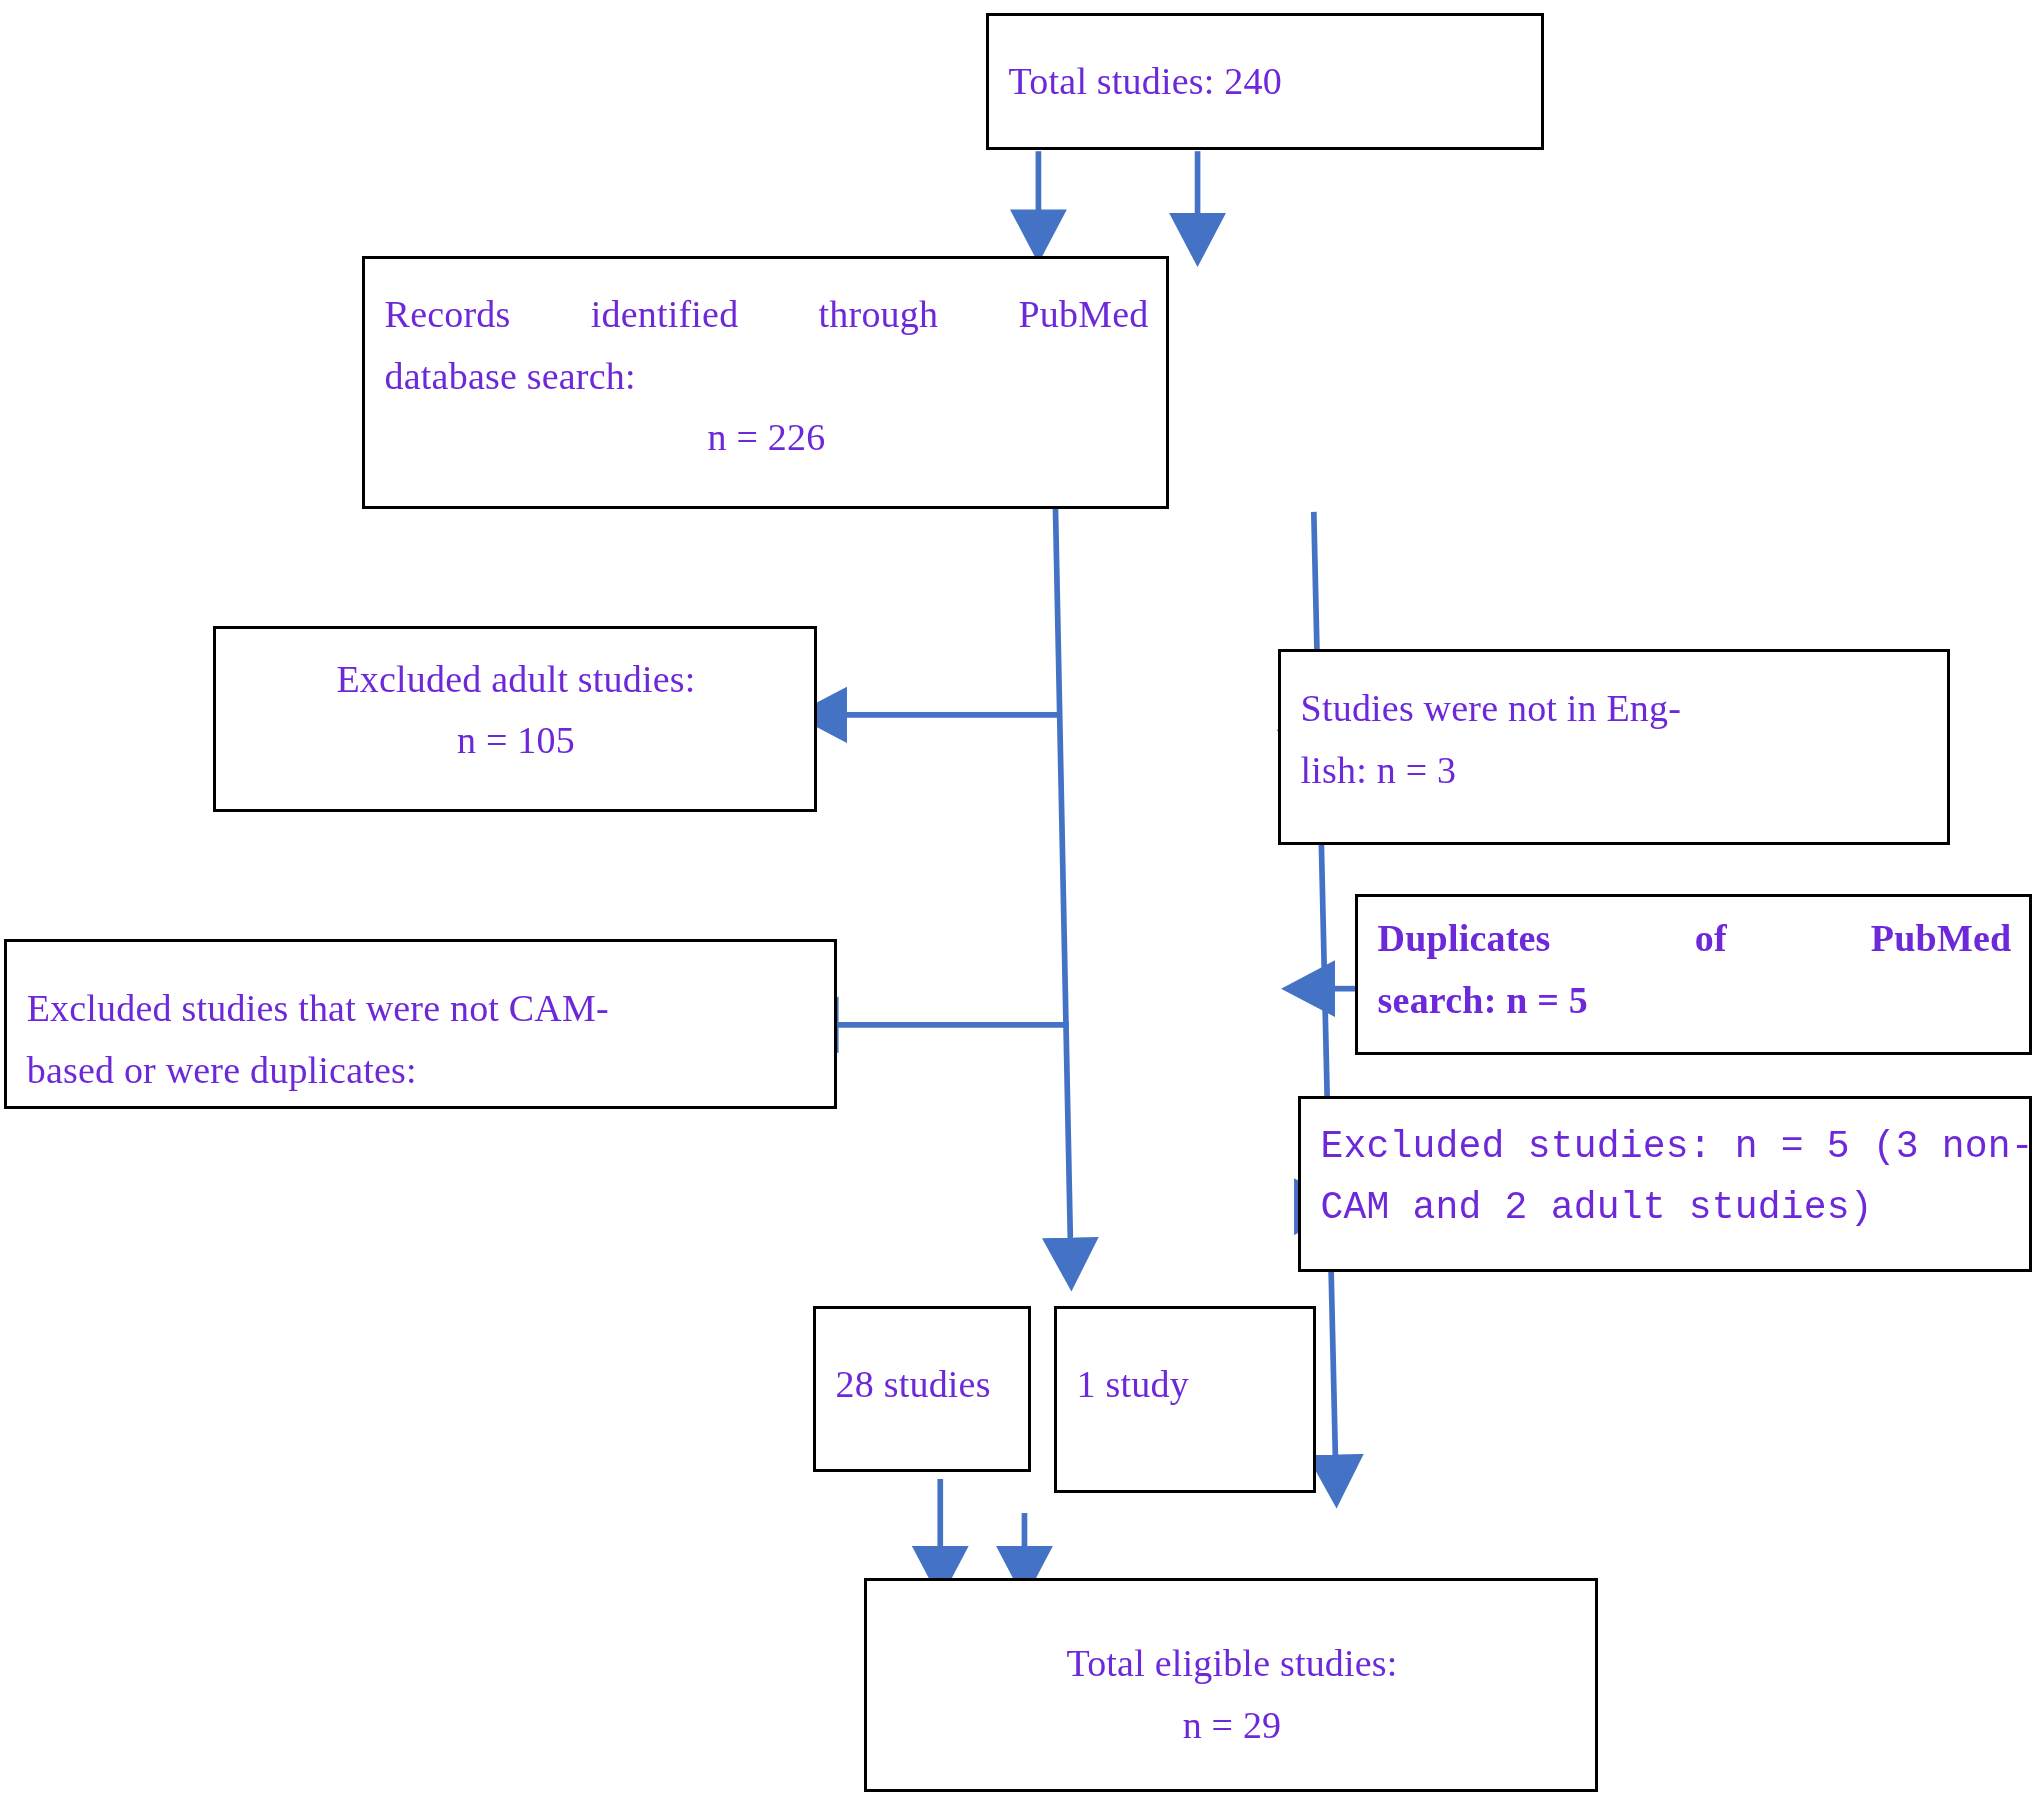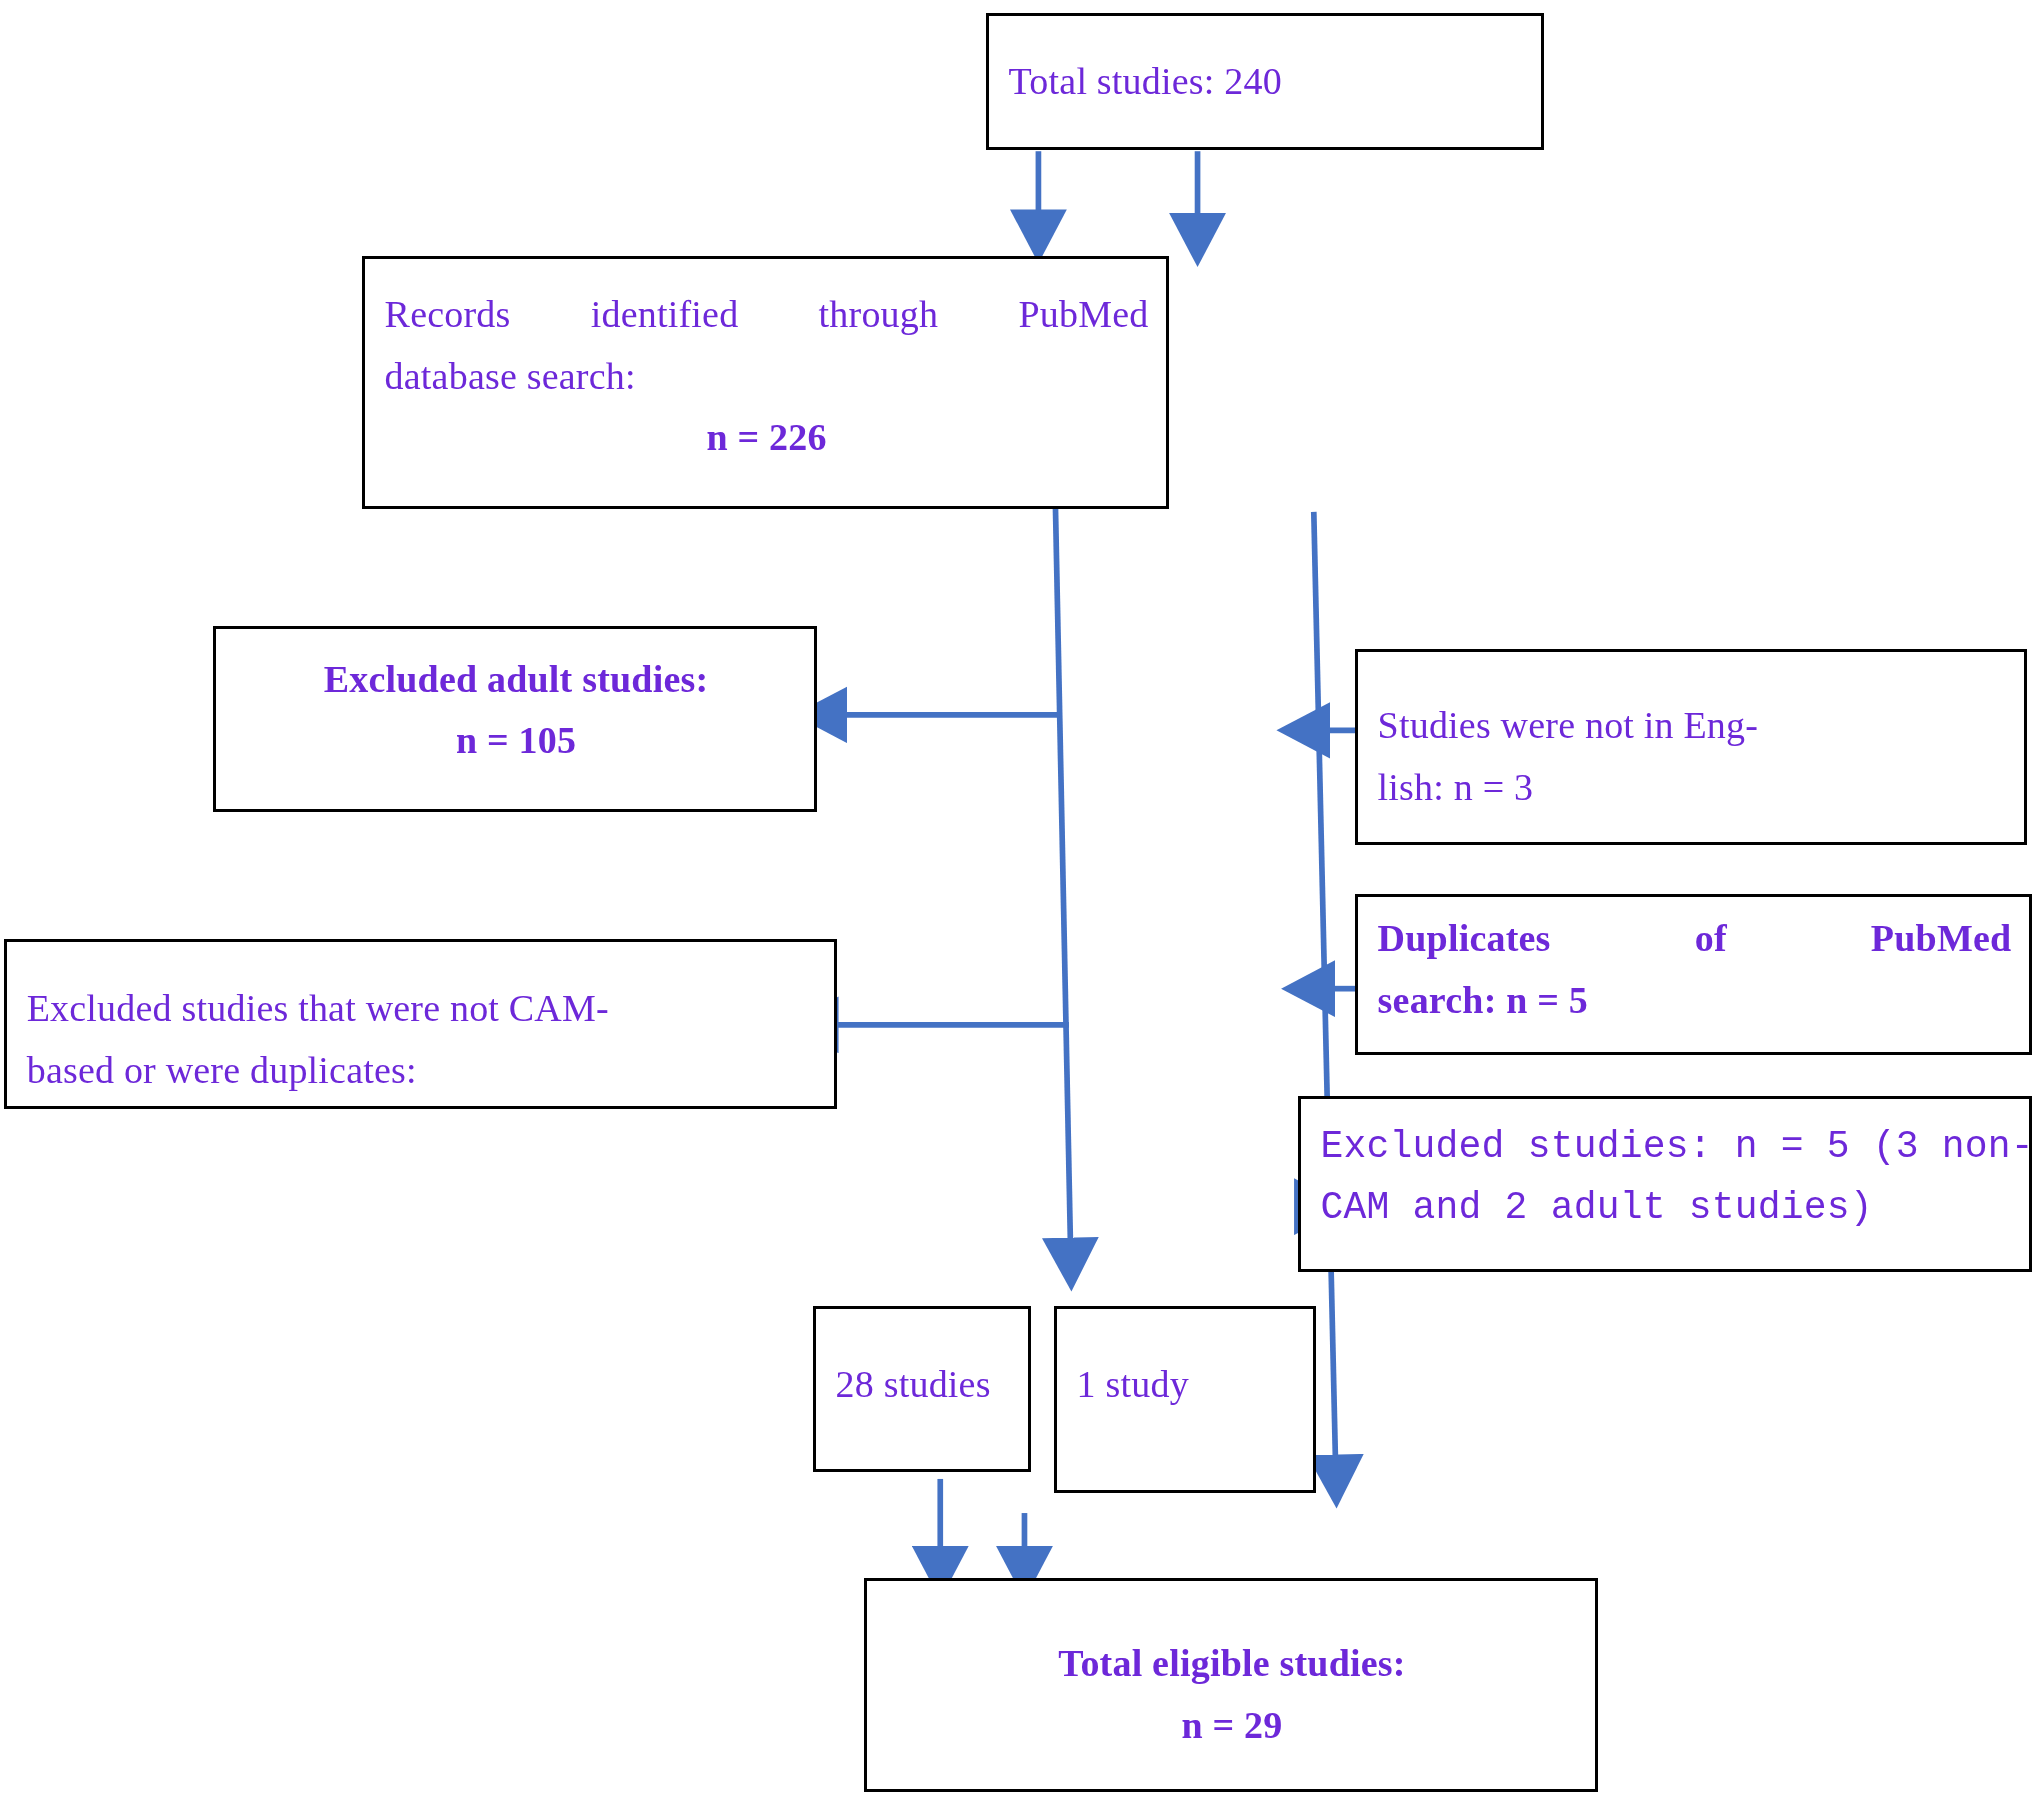--- a/index.html
+++ b/index.html
@@ -27,21 +27,21 @@
     letter-spacing: 0.2px;
     z-index: 5;
     overflow: visible;
   }
   .flowbox .tline {
     display: block;
     white-space: nowrap;
   }
   .pad-lr { padding-left: 19.6px; padding-right: 17.6px; }
   .just { text-align: justify; text-align-last: justify; }
-  .ctr  { text-align: center; font-weight: bold; }
+  .ctr  { text-align: center; }
   .lft  { text-align: left; }
 
   svg#wires {
     position: absolute;
     left: 0; top: 0;
     width: 2035px;
     height: 1796px;
     z-index: 2;
     pointer-events: none;
   }
@@ -106,21 +106,21 @@
   <div class="flowbox pad-lr" style="left:213px; top:626px; width:604px; height:186px; padding-top:19.6px;">
     <span class="tline ctr">Excluded adult studies:</span>
     <span class="tline ctr">n = 105</span>
   </div>
 
   <div class="flowbox pad-lr" style="left:4.1px; top:939px; width:833px; height:170px; padding-top:36px;">
     <span class="tline lft">Excluded studies that were not CAM-</span>
     <span class="tline lft">based or were duplicates:</span>
   </div>
 
-  <div class="flowbox pad-lr" style="left:1355px; top:649px; width:672px; height:196px; padding-top:43px;">
+  <div class="flowbox pad-lr" style="left:1278px; top:649px; width:672px; height:196px; padding-top:26px;">
     <span class="tline lft">Studies were not in Eng-</span>
     <span class="tline lft">lish: n = 3</span>
   </div>
 
   <div class="flowbox pad-lr" style="left:1355px; top:894px; width:677px; height:161px; padding-top:11.4px;font-weight:bold;">
     <span class="tline just">Duplicates of PubMed</span>
     <span class="tline lft">search: n = 5</span>
   </div>
 
   <div class="flowbox pad-lr" style="left:1298px; top:1096px; width:734px; height:176px; padding-top:16.5px;font-family:Liberation Mono, monospace;">

